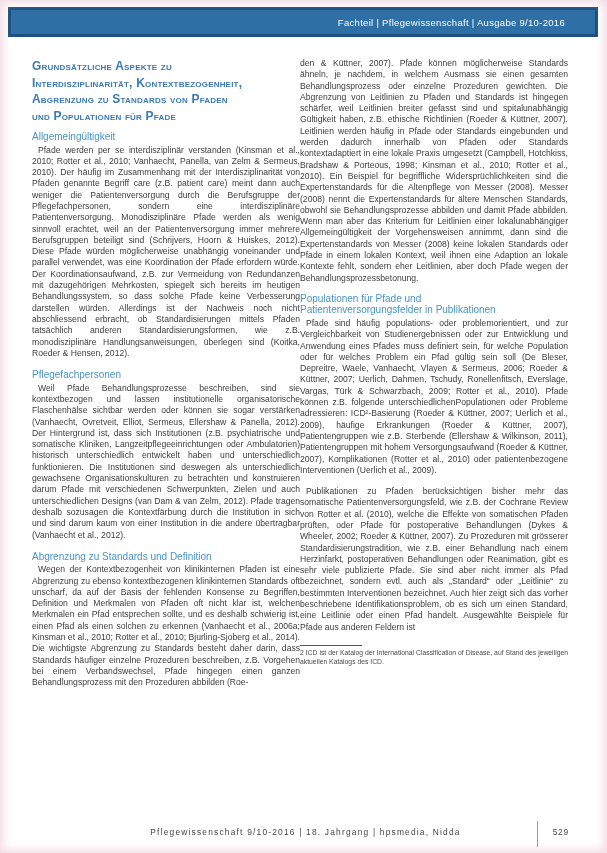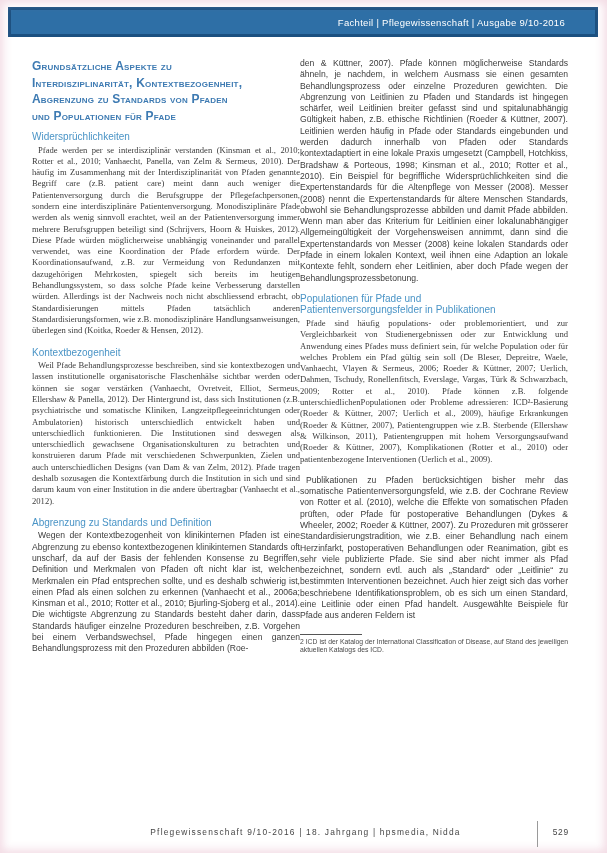--- a/index.html
+++ b/index.html
@@ -54,21 +54,21 @@
   }
   .section-heading.first { margin-top:2px; }
   .body-para {
     font-size:8.6px;
     line-height:11.3px;
     text-align:justify;
     color:#3c3c3c;
     margin:0 0 2px 0;
     text-indent:6px;
   }
-  .body-para.spaced { margin-bottom:10px;font-family:Liberation Serif, serif; }
+  .body-para.spaced { margin-bottom:10px; }
   .body-para.no-indent { text-indent:0; }
   .body-para.continues { margin-top:2px; }
   
   .footnote-rule {
     width:62px; height:0;
     border-top:1px solid #555;
     margin:12px 0 3px 0;
   }
   .footnote-text {
     font-size:6.8px;
@@ -106,24 +106,24 @@
 </div>
 
 <div class="content">
 
   <div class="col">
     <div class="article-title">Grundsätzliche Aspekte zu
 Interdisziplinarität, Kontextbezogenheit,
 Abgrenzung zu Standards von Pfaden
 und Populationen für Pfade</div>
 
-    <div class="section-heading first">Widersprüchlichkeiten</div>
+    <div class="section-heading first">Allgemeingültigkeit</div>
     <p class="body-para spaced">Pfade werden per se interdisziplinär verstanden (Kinsman et al., 2010; Rotter et al., 2010; Vanhaecht, Panella, van Zelm &amp; Sermeus, 2010). Der häufig im Zusammenhang mit der Interdisziplinarität von Pfaden genannte Begriff care (z.B. patient care) meint dann auch weniger die Patientenversorgung durch die Berufsgruppe der Pflegefachpersonen, sondern eine interdisziplinäre Patientenversorgung. Monodisziplinäre Pfade werden als wenig sinnvoll erachtet, weil an der Patientenversorgung immer mehrere Berufsgruppen beteiligt sind (Schrijvers, Hoorn &amp; Huiskes, 2012). Diese Pfade würden möglicherweise unabhängig voneinander und parallel verwendet, was eine Koordination der Pfade erfordern würde. Der Koordinationsaufwand, z.B. zur Vermeidung von Redundanzen mit dazugehörigen Mehrkosten, spiegelt sich bereits im heutigen Behandlungssystem, so dass solche Pfade keine Verbesserung darstellen würden. Allerdings ist der Nachweis noch nicht abschliessend erbracht, ob Standardisierungen mittels Pfaden tatsächlich anderen Standardisierungsformen, wie z.B. monodisziplinäre Handlungsanweisungen, überlegen sind (Koitka, Roeder &amp; Hensen, 2012).</p>
 
-    <div class="section-heading">Kontextbezogenheit</div>
+    <div class="section-heading">Pflegefachpersonen</div>
     <p class="body-para spaced">Weil Pfade Behandlungsprozesse beschreiben, sind sie kontextbezogen und lassen institutionelle organisatorische Flaschenhälse sichtbar werden oder können sie sogar verstärken (Vanhaecht, Ovretveit, Elliot, Sermeus, Ellershaw &amp; Panella, 2012). Der Hintergrund ist, dass sich Institutionen (z.B. psychiatrische und somatische Kliniken, Langzeitpflegeeinrichtungen oder Ambulatorien) historisch unterschiedlich entwickelt haben und unterschiedlich funktionieren. Die Institutionen sind deswegen als unterschiedlich gewachsene Organisationskulturen zu betrachten und konstruieren darum Pfade mit verschiedenen Schwerpunkten, Zielen und auch unterschiedlichen Designs (van Dam &amp; van Zelm, 2012). Pfade tragen deshalb sozusagen die Kontextfärbung durch die Institution in sich und sind darum kaum von einer Institution in die andere übertragbar (Vanhaecht et al., 2012).</p>
 
     <div class="section-heading">Abgrenzung zu Standards und Definition</div>
     <p class="body-para">Wegen der Kontextbezogenheit von klinikinternen Pfaden ist eine Abgrenzung zu ebenso kontextbezogenen klinikinternen Standards oft unscharf, da auf der Basis der fehlenden Konsense zu Begriffen, Definition und Merkmalen von Pfaden oft nicht klar ist, welchen Merkmalen ein Pfad entsprechen sollte, und es deshalb schwierig ist, einen Pfad als einen solchen zu erkennen (Vanhaecht et al., 2006a; Kinsman et al., 2010; Rotter et al., 2010; Bjurling-Sjoberg et al., 2014). Die wichtigste Abgrenzung zu Standards besteht daher darin, dass Standards häufiger einzelne Prozeduren beschreiben, z.B. Vorgehen bei einem Verbandswechsel, Pfade hingegen einen ganzen Behandlungsprozess mit den Prozeduren abbilden (Roe-</p>
   </div>
 
   <div class="col">
     <p class="body-para no-indent continues">den &amp; Küttner, 2007). Pfade können möglicherweise Standards ähneln, je nachdem, in welchem Ausmass sie einen gesamten Behandlungsprozess oder einzelne Prozeduren gewichten. Die Abgrenzung von Leitlinien zu Pfaden und Standards ist hingegen schärfer, weil Leitlinien breiter gefasst sind und spitalunabhängig Gültigkeit haben, z.B. ethische Richtlinien (Roeder &amp; Küttner, 2007). Leitlinien werden häufig in Pfade oder Standards eingebunden und werden dadurch innerhalb von Pfaden oder Standards kontextadaptiert in eine lokale Praxis umgesetzt (Campbell, Hotchkiss, Bradshaw &amp; Porteous, 1998; Kinsman et al., 2010; Rotter et al., 2010). Ein Beispiel für begriffliche Widersprüchlichkeiten sind die Expertenstandards für die Altenpflege von Messer (2008). Messer (2008) nennt die Expertenstandards für ältere Menschen Standards, obwohl sie Behandlungsprozesse abbilden und damit Pfade abbilden. Wenn man aber das Kriterium für Leitlinien einer lokalunabhängiger Allgemeingültigkeit der Vorgehensweisen annimmt, dann sind die Expertenstandards von Messer (2008) keine lokalen Standards oder Pfade in einem lokalen Kontext, weil ihnen eine Adaption an lokale Kontexte fehlt, sondern eher Leitlinien, aber doch Pfade wegen der Behandlungsprozessbetonung.</p>
 
     <div class="section-heading">Populationen für Pfade und

